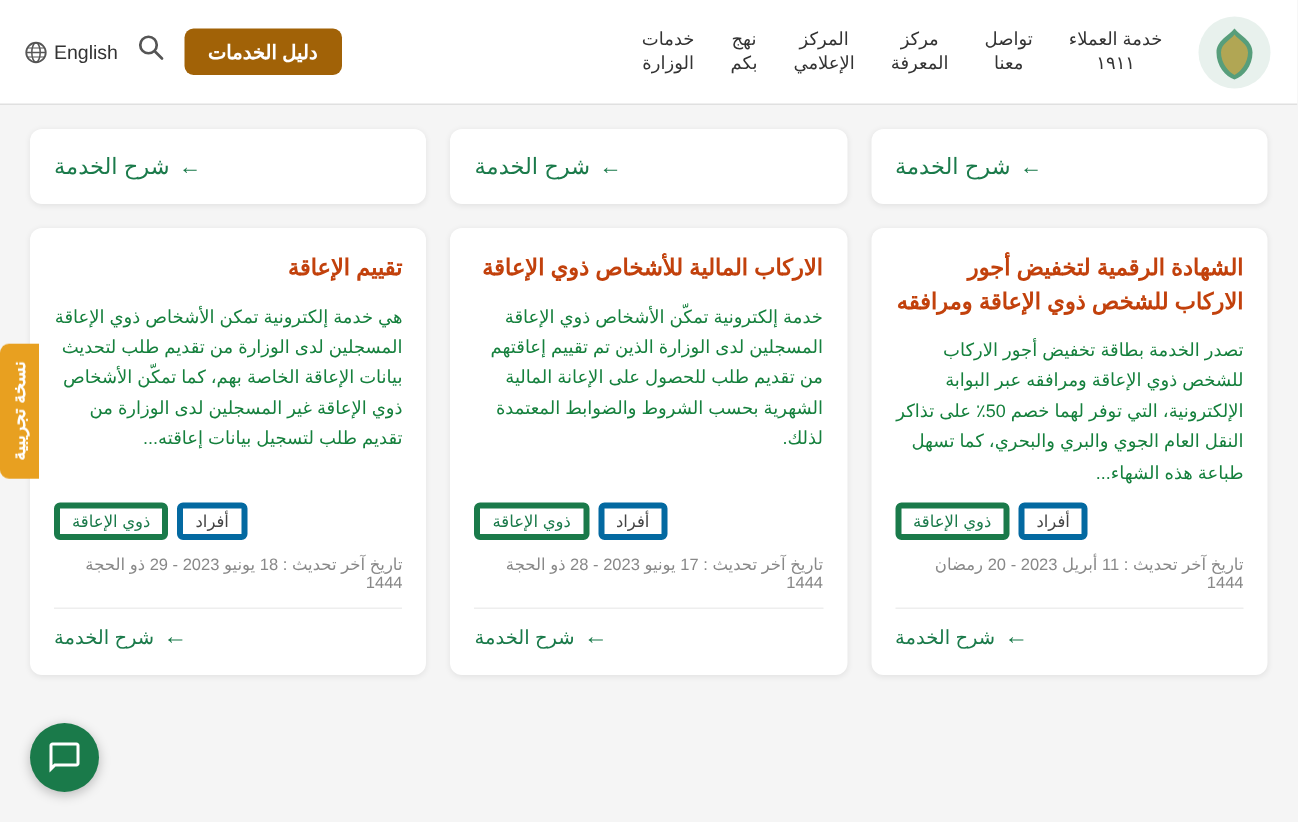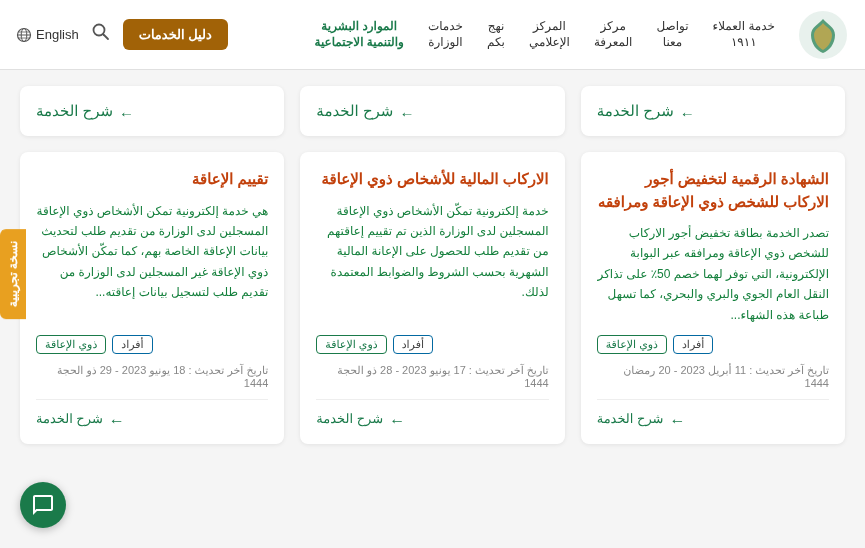--- a/index.html
+++ b/index.html
@@ -163,21 +163,21 @@
       text-align: right;
       flex: 1;
     }
     .card-tags {
       display: flex;
       gap: 6px;
       flex-wrap: wrap;
       justify-content: flex-end;
     }
     .tag {
-      border: 1px solid #0369a1;
+      border: 4px solid #0369a1;
       border-radius: 4px;
       padding: 2px 8px;
       font-size: 11px;
       color: #444;
     }
     .tag.green {
       border-color: #1a7a4a;
       color: #1a7a4a;
     }
     .card-date {
@@ -252,21 +252,20 @@
 
       <svg class="logo-icon" viewBox="0 0 52 52">
         <circle cx="26" cy="26" r="24" fill="#1a7a4a" opacity="0.1"></circle>
         <path d="M26 10 C30 15 38 18 38 26 C38 35 32 42 26 44 C20 42 14 35 14 26 C14 18 22 15 26 10Z" fill="#1a7a4a" opacity="0.7"></path>
         <path d="M26 14 C29 18 35 20 35 26 C35 33 30 39 26 41 C22 39 17 33 17 26 C17 20 23 18 26 14Z" fill="#c8a84b" opacity="0.8"></path>
       </svg>
     </div>
 
     <nav>
       <ul class="nav-menu">
-        <li style="font-weight:bold;color:#1a7a4a;">الموارد البشرية<br>والتنمية الاجتماعية</li>
         <li>خدمات<br>الوزارة</li>
         <li>نهج<br>بكم</li>
         <li>المركز<br>الإعلامي</li>
         <li>مركز<br>المعرفة</li>
         <li>تواصل<br>معنا</li>
         <li>خدمة العملاء<br>١٩١١</li>
       </ul>
     </nav>
   </div>
 

